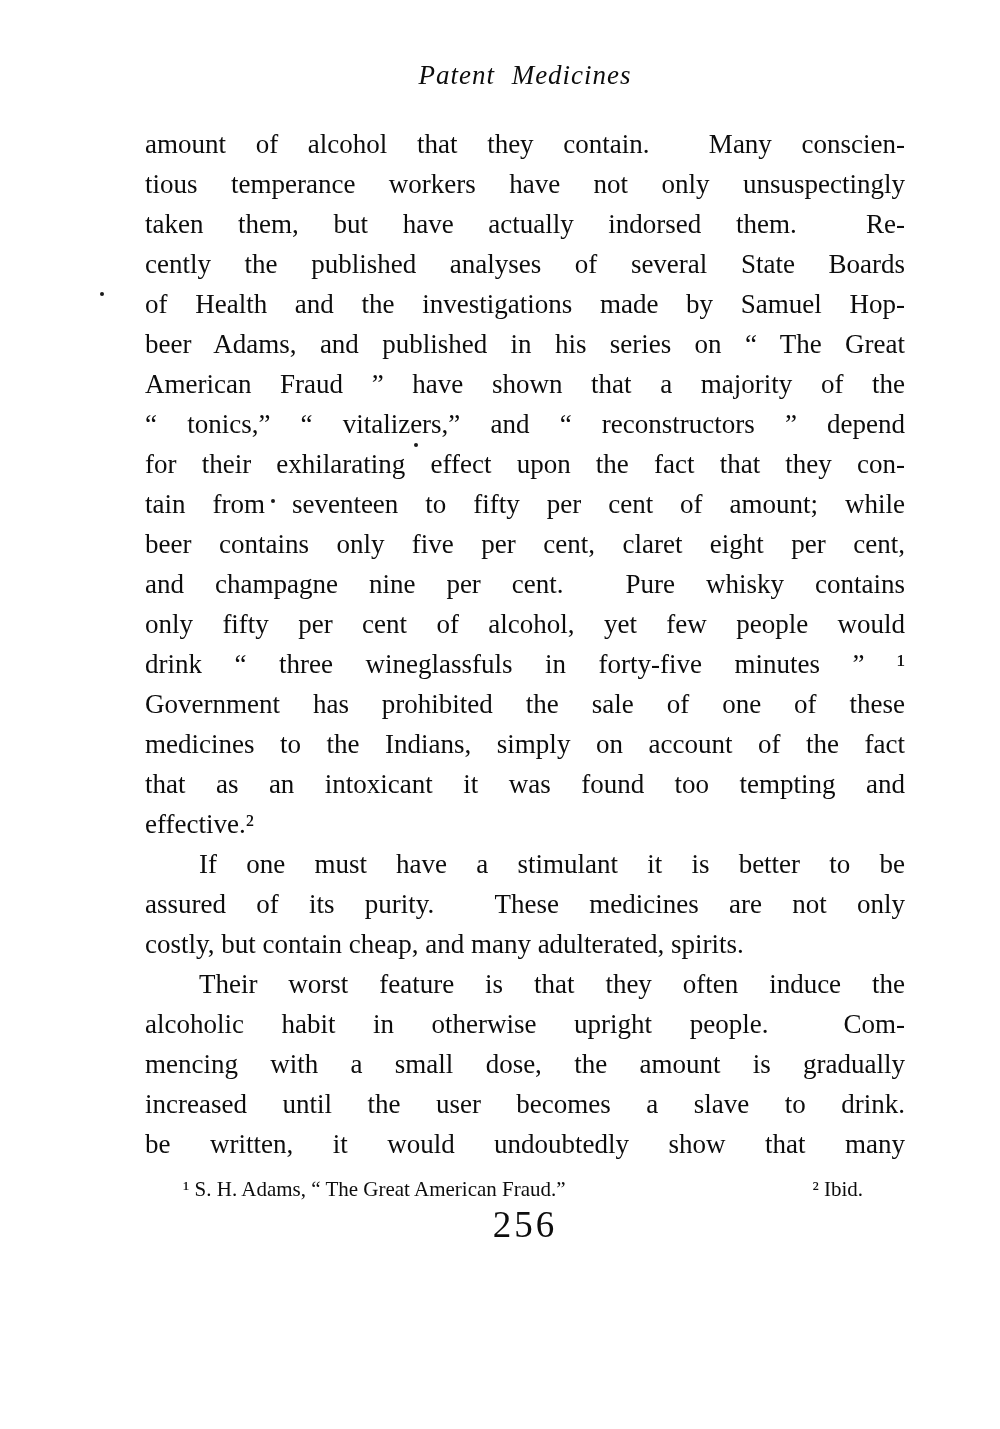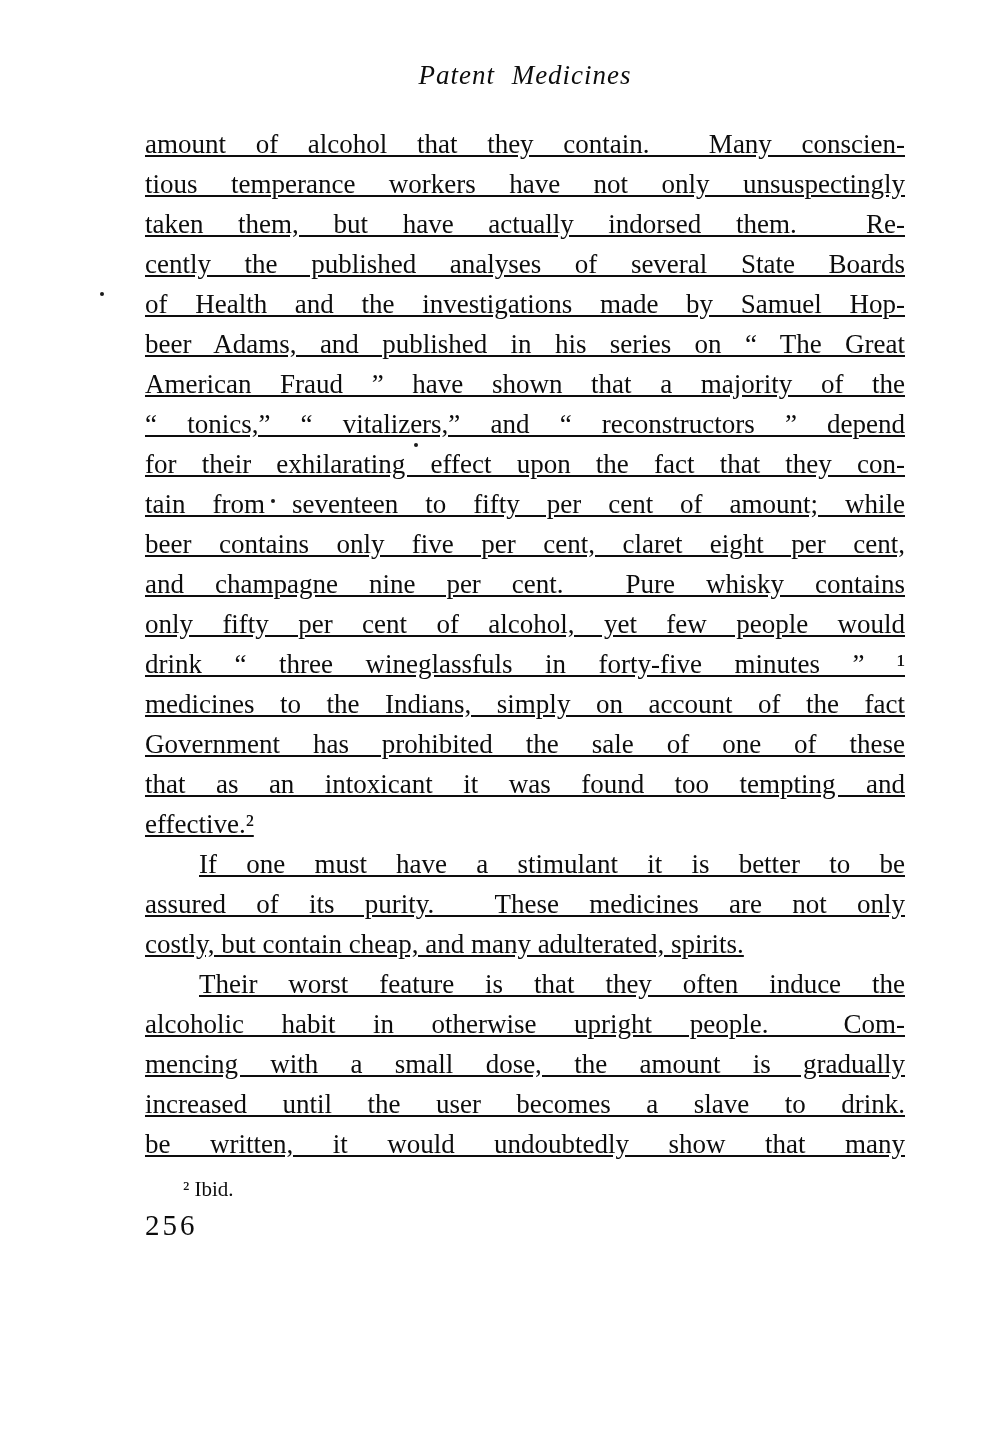--- a/index.html
+++ b/index.html
@@ -22,21 +22,20 @@
     line-height: 42px;
     text-align: center;
     font-style: italic;
     font-size: 27px;
     word-spacing: 9px;
     letter-spacing: 1px;
   }
   .body-text {
     margin-top: 28px;
     font-size: 27px;
-    text-decoration: underline;
   }
   .line {
     height: 40px;
     line-height: 40px;
     overflow: hidden;
     text-align: justify;
     text-align-last: justify;
   }
   .line.no-just { text-align-last: left; }
   .line.indent { text-indent: 54px; }
@@ -44,21 +43,22 @@
     margin-top: 12px;
     display: flex;
     justify-content: space-between;
     padding-left: 38px;
     padding-right: 42px;
     font-size: 21px;
     line-height: 26px;
   }
   .page-number {
     margin-top: 7px;
-    font-size: 29px;
+    text-align: center;
+    font-size: 37px;
     line-height: 32px;
     letter-spacing: 3px;
   }
   .speck {
     position: absolute;
     background: #1a1a1a;
     border-radius: 50%;
   }
   .s1 { left: 100px; top: 292px; width: 4px; height: 4px; }
   .s2 { left: 414px; top: 443px; width: 4px; height: 4px; }
@@ -84,38 +84,39 @@
           <div class="line">of Health and the investigations made by Samuel Hop-</div>
           <div class="line">beer Adams, and published in his series on “ The Great</div>
           <div class="line">American Fraud ” have shown that a majority of the</div>
           <div class="line">“ tonics,” “ vitalizers,” and “ reconstructors ” depend</div>
           <div class="line">for their exhilarating effect upon the fact that they con-</div>
           <div class="line">tain from seventeen to fifty per cent of amount; while</div>
           <div class="line">beer contains only five per cent, claret eight per cent,</div>
           <div class="line">and champagne nine per cent.&nbsp; Pure whisky contains</div>
           <div class="line">only fifty per cent of alcohol, yet few people would</div>
           <div class="line">drink “ three wineglassfuls in forty-five minutes ” ¹</div>
+          <div class="line">Government has prohibited the sale of one of these</div>
           <div class="line">medicines to the Indians, simply on account of the fact</div>
-          <div class="line">Government has prohibited the sale of one of these</div>
           <div class="line">that as an intoxicant it was found too tempting and</div>
           <div class="line no-just">effective.²</div>
         </div>
         <div>
           <div class="line indent">If one must have a stimulant it is better to be</div>
           <div class="line">assured of its purity.&nbsp; These medicines are not only</div>
           <div class="line no-just">costly, but contain cheap, and many adulterated, spirits.</div>
         </div>
         <div>
           <div class="line indent">Their worst feature is that they often induce the</div>
           <div class="line">alcoholic habit in otherwise upright people.&nbsp; Com-</div>
           <div class="line">mencing with a small dose, the amount is gradually</div>
           <div class="line">increased until the user becomes a slave to drink.</div>
           <div class="line">be written, it would undoubtedly show that many</div>
         </div>
       </div>
 
     <div class="footnotes">
+      <span class="fn-left">¹ S. H. Adams, “ The Great American Fraud.”</span>
       <span class="fn-right">² Ibid.</span>
     </div>
 
     <div class="page-number">256</div>
   </div>
 </div>
 
 </body></html>

